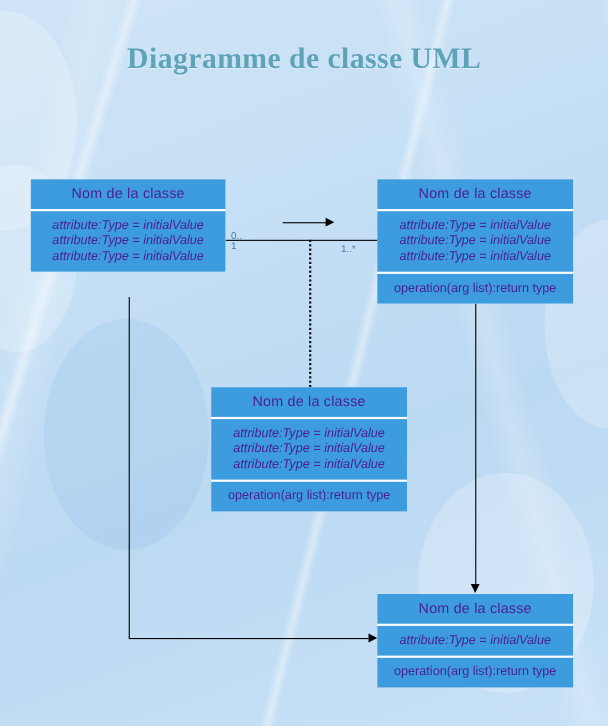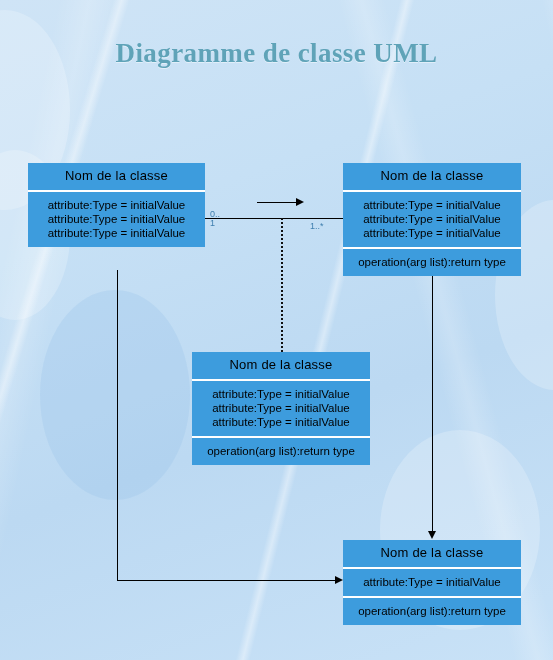--- a/index.html
+++ b/index.html
@@ -56,37 +56,38 @@
   }
 
   
   .uml-class {
     position: absolute;
     background: #ffffff;
     box-sizing: border-box;
   }
   .uml-compartment {
     background: #3d9cdd;
-    color: #000000;
+    color: #4c1d95;
     box-sizing: border-box;
     text-align: center;
     font-size: 11.5px;
     line-height: 1.22;
     display: flex;
     flex-direction: column;
     align-items: center;
     justify-content: center;
   }
   .uml-compartment.name {
     font-size: 13px;
     padding: 5px 4px 6px 4px;
     letter-spacing: 0.2px;
   }
   .uml-compartment.attrs {
     padding: 6px 4px 7px 4px;
+    font-style: italic;
   }
   .uml-compartment.ops {
     padding: 6px 4px 7px 4px;
   }
   .uml-compartment + .uml-compartment {
     margin-top: 2px;
   }
   .attr-line { display: block; white-space: nowrap; }
 
   

